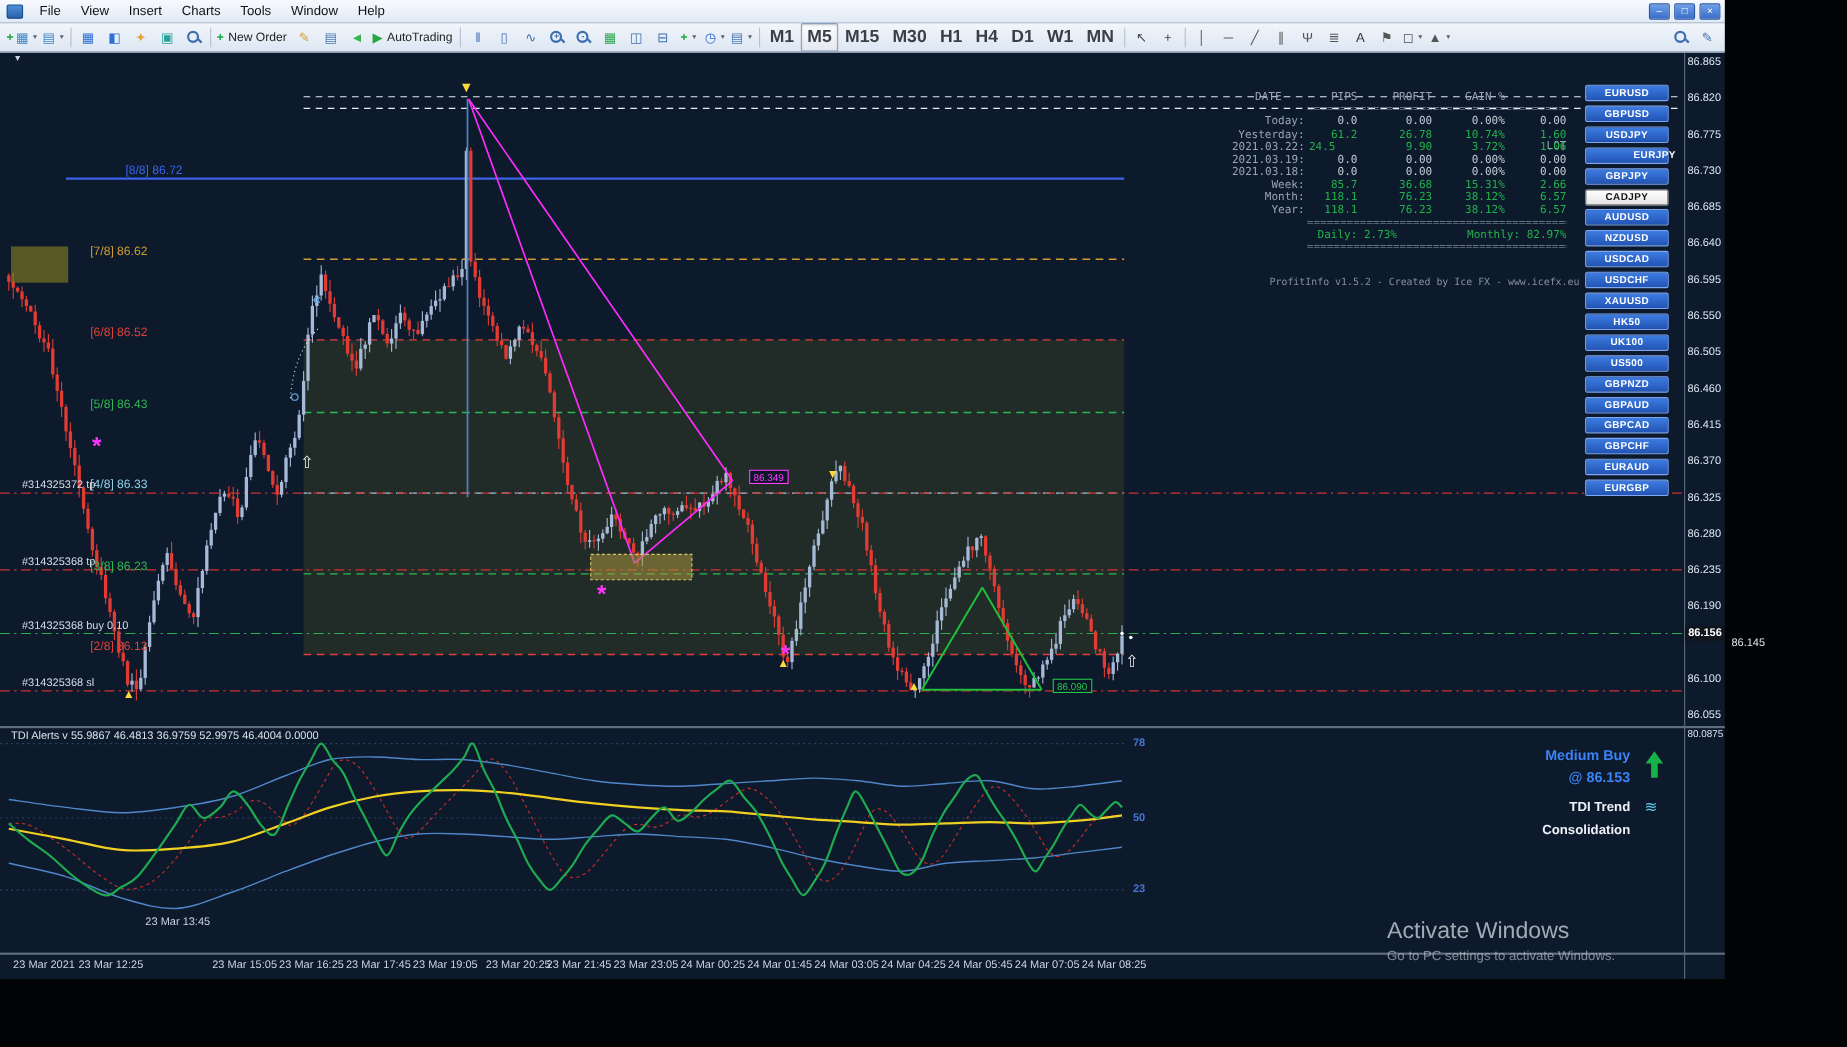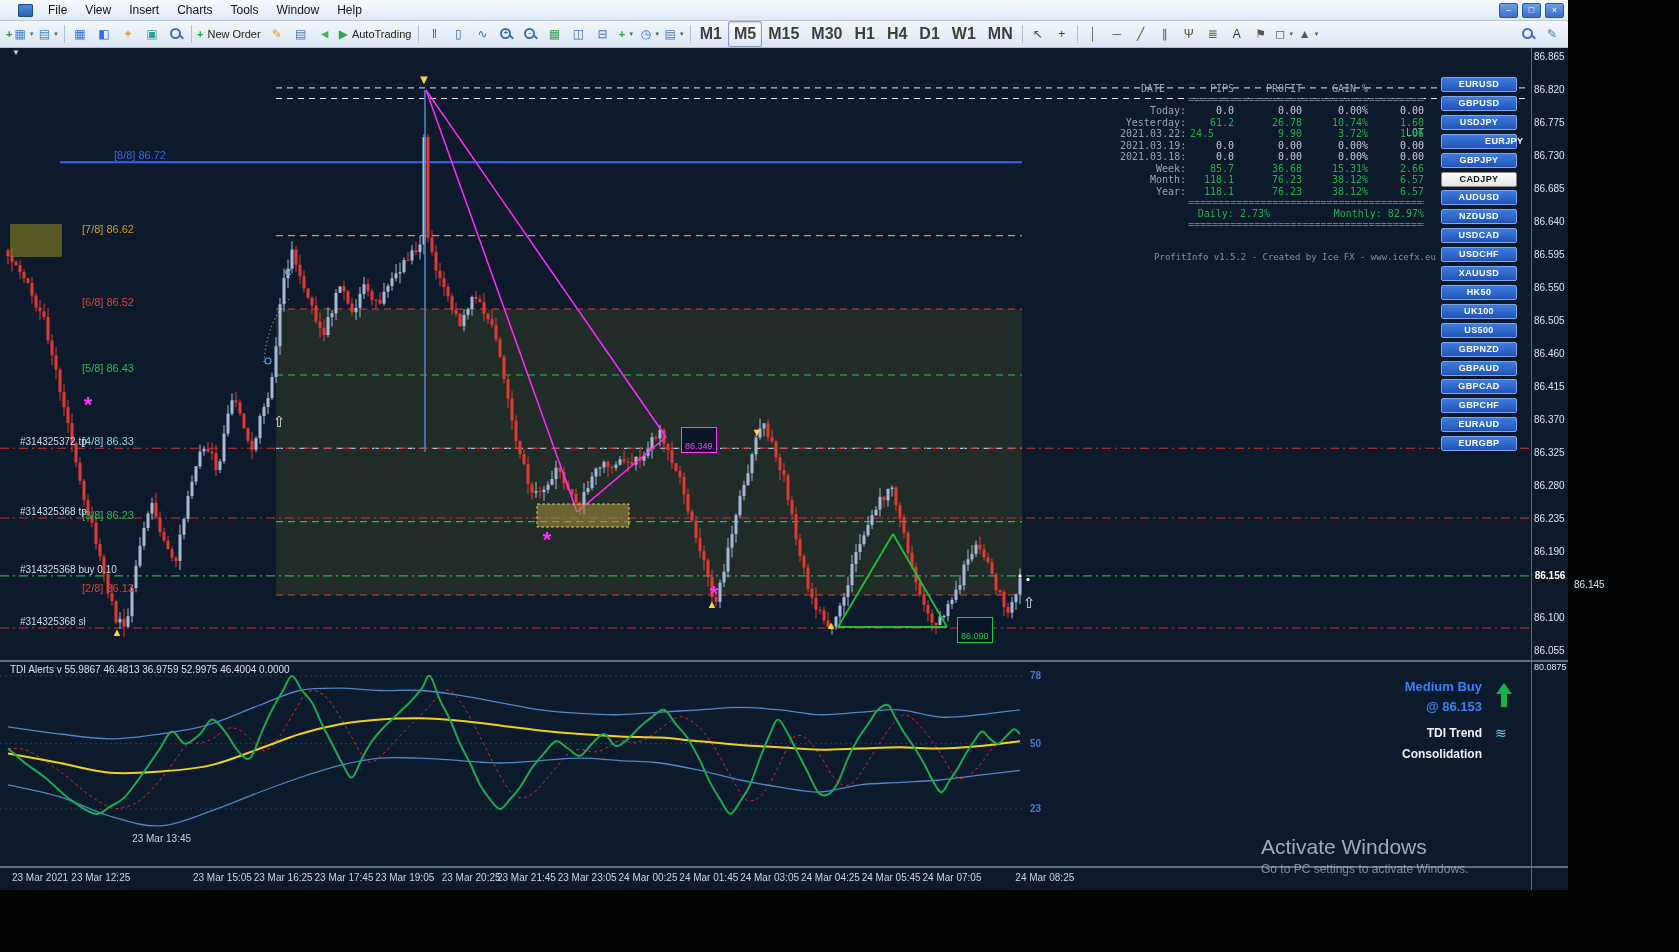--- a/index.html
+++ b/index.html
@@ -3,21 +3,21 @@
 <meta charset="utf-8">
 <style>
   html,body{margin:0;padding:0}
   body{width:1679px;height:952px;background:#020304;position:relative;overflow:hidden;
        font-family:"Liberation Sans",sans-serif;color:#ddd}
   #mt-window{position:absolute;left:0;top:0;width:1568px;height:890px;background:#0c1a2c}
 
   
   #menubar{position:absolute;left:0;top:0;width:100%;height:21px;
     background:linear-gradient(#f7fafd,#e0eaf5);border-bottom:1px solid #b9c6d8;
-    display:flex;align-items:center;font-size:12px;color:#111;padding-left:16px;box-sizing:border-box}
+    display:flex;align-items:center;font-size:12px;color:#111;padding-left:4px;box-sizing:border-box}
   #app-icon{width:15px;height:13px;margin:0 6px 0 2px;border-radius:2px;
     background:linear-gradient(#4e93d8,#2a5fa8);box-shadow:inset 0 0 0 1px #1d4c8c}
   .menu-item{padding:2px 9px;border-radius:2px}
   #menu-spacer{flex:1}
   .win-ctl{width:17px;height:13px;margin-right:4px;border-radius:2px;display:inline-block;
     background:linear-gradient(#6fa0e8,#3a6cc8);border:1px solid #2c56a0;color:#fff;
     font-size:9px;line-height:12px;text-align:center}
 
   
   #toolbar{position:absolute;left:0;top:21px;width:100%;height:27px;box-sizing:border-box;
@@ -48,21 +48,21 @@
   #time-axis{position:absolute;left:0;top:868px;width:1568px;height:22px}
   #price-axis{position:absolute;left:1531px;top:48px;width:37px;height:842px;border-left:1px solid #5f6c7d;box-sizing:border-box}
 
   
   #overlay{position:absolute;left:0;top:0;width:1568px;height:890px;pointer-events:none}
   .ov{position:absolute;white-space:nowrap}
   .axis-lbl{font-size:10px;color:#dde4ee}
   .time-lbl{font-size:10px;color:#ccd4e0;width:70px;text-align:center}
   .murray-lbl{font-size:11px}
   .order-lbl{font-size:10px;color:#d6dce6}
-  .ptag{font-size:9px;height:13px;line-height:12px;padding:12px 3px;border:1px solid;background:rgba(10,22,38,.92);box-sizing:border-box}
+  .ptag{font-size:9px;height:13px;line-height:12px;padding:0 3px;border:1px solid;background:rgba(10,22,38,.92);box-sizing:border-box}
   .anno{transform:translate(-50%,-50%);line-height:1}
   .sym-btn{position:absolute;left:1441px;width:76px;height:15px;font-size:9px;font-weight:bold;color:#fff;
     background:linear-gradient(#3d7ce2,#2254b4);border:1px solid #7fa6ee;border-radius:2px;
     text-align:center;line-height:13px;letter-spacing:.4px;box-sizing:border-box;pointer-events:auto}
   .sym-btn.active{background:linear-gradient(#ffffff,#e4e4e4);color:#141414;border-color:#8a8a8a}
   .pi{font-family:"DejaVu Sans Mono",monospace;font-size:10px;line-height:10px}
   .pi-label{color:#9aa4b4}
   .pi-val{color:#22b14c}
   .pi-val.zero{color:#c6ccd6}
   .pi-sep{color:#6a7584;overflow:hidden;width:236px}
@@ -873,21 +873,21 @@
       <div class="ov time-lbl" style="left: 369.8px; top: 872px;">23 Mar 19:05</div>
       <div class="ov time-lbl" style="left: 430.6px; top: 872px; text-align: right;">23 Mar 20:25</div>
       <div class="ov time-lbl" style="left: 491.4px; top: 872px;">23 Mar 21:45</div>
       <div class="ov time-lbl" style="left: 552.2px; top: 872px;">23 Mar 23:05</div>
       <div class="ov time-lbl" style="left: 613px; top: 872px;">24 Mar 00:25</div>
       <div class="ov time-lbl" style="left: 673.8px; top: 872px;">24 Mar 01:45</div>
       <div class="ov time-lbl" style="left: 734.6px; top: 872px;">24 Mar 03:05</div>
       <div class="ov time-lbl" style="left: 795.4px; top: 872px;">24 Mar 04:25</div>
       <div class="ov time-lbl" style="left: 856.2px; top: 872px;">24 Mar 05:45</div>
       <div class="ov time-lbl" style="left: 917px; top: 872px;">24 Mar 07:05</div>
-      <div class="ov time-lbl" style="left: 977.8px; top: 872px; margin-left: 32px;">24 Mar 08:25</div>
+      <div class="ov time-lbl" style="left: 977.8px; top: 872px;">24 Mar 08:25</div>
       <div class="sym-btn" style="top: 77px;">EURUSD</div>
       <div class="sym-btn" style="top: 95.9px;">GBPUSD</div>
       <div class="sym-btn" style="top: 114.8px;">USDJPY</div>
       <div class="sym-btn" style="top: 133.7px; padding-left: 43px;">EURJPY</div>
       <div class="sym-btn" style="top: 152.6px;">GBPJPY</div>
       <div class="sym-btn active" style="top: 171.5px;">CADJPY</div>
       <div class="sym-btn" style="top: 190.4px;">AUDUSD</div>
       <div class="sym-btn" style="top: 209.3px;">NZDUSD</div>
       <div class="sym-btn" style="top: 228.2px;">USDCAD</div>
       <div class="sym-btn" style="top: 247.1px;">USDCHF</div>

